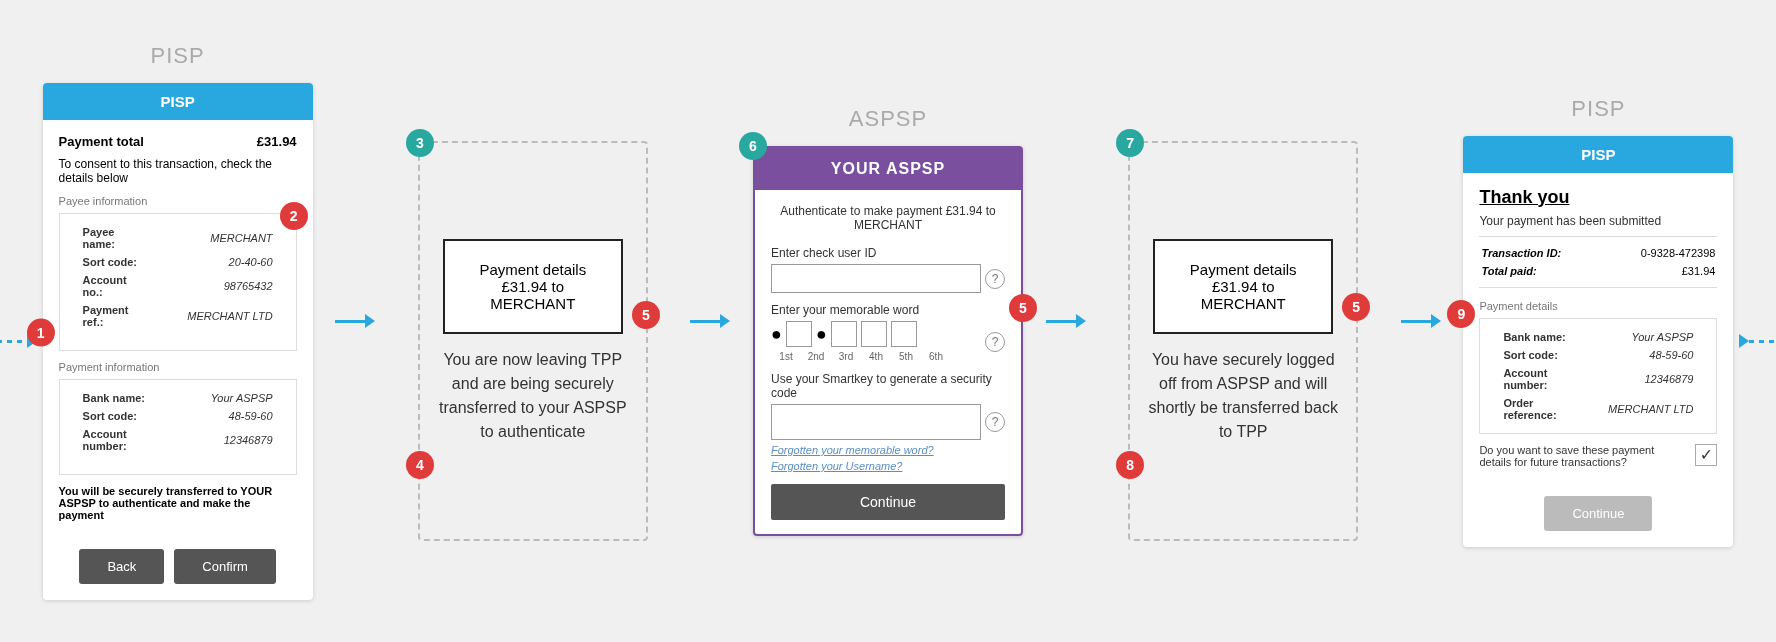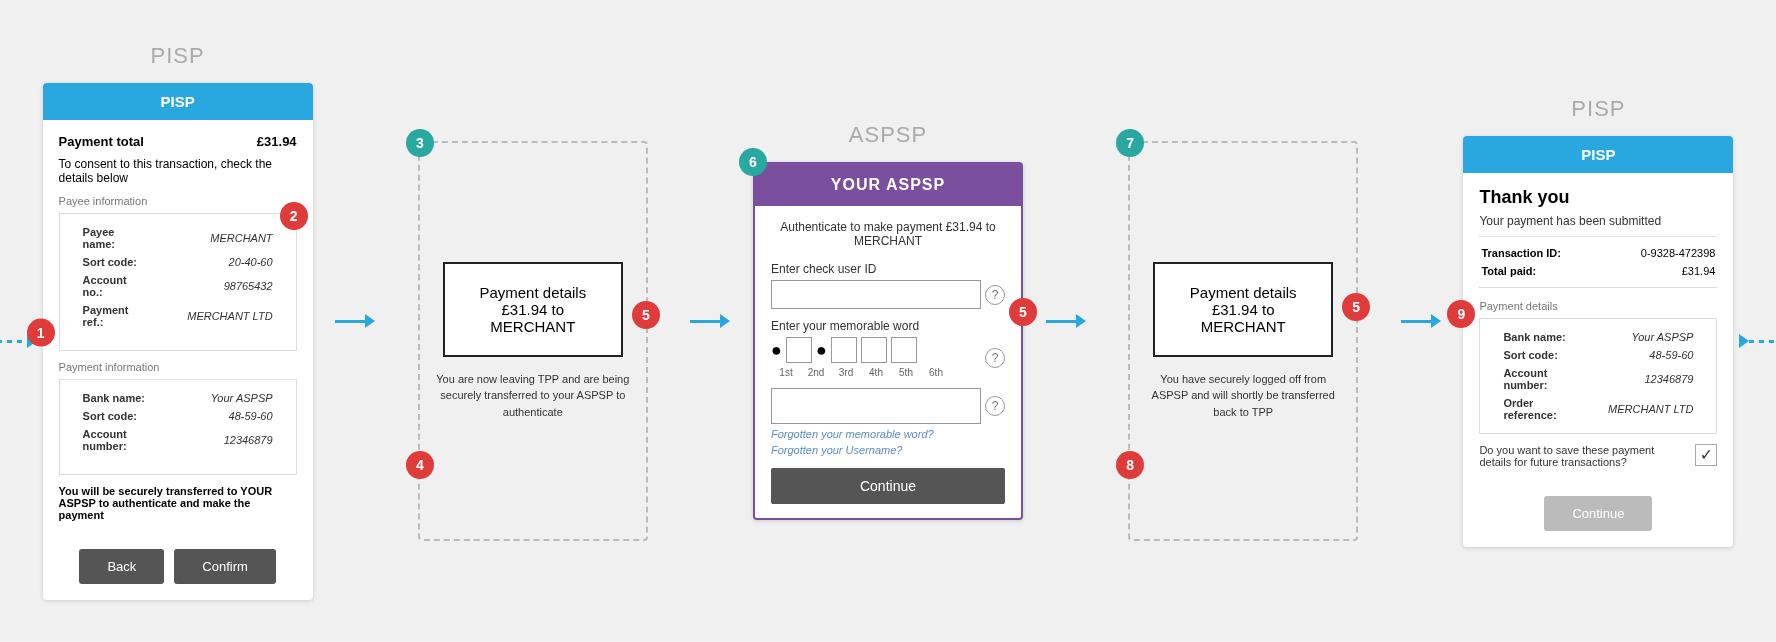--- a/index.html
+++ b/index.html
@@ -126,21 +126,21 @@
     .dashed-inner-card {
       background: white;
       border: 2px solid #222;
       padding: 20px 16px;
       width: 180px;
       text-align: center;
       font-size: 15px;
       margin-bottom: 14px;
     }
     .notice-text {
-      font-size: 11px;
+      font-size: 16px;
       text-align: center;
       color: #333;
       line-height: 1.5;
     }
     
     .aspsp-card {
       background: white;
       border: 2px solid #7a4f9e;
       border-radius: 4px;
       overflow: visible;
@@ -202,21 +202,21 @@
     }
     .memorable-labels {
       display: flex;
       gap: 4px;
       font-size: 10px;
       color: #666;
       margin-top: 4px;
       padding-left: 2px;
     }
     .memorable-label-item { width: 26px; text-align: center; }
-    .forgotten-link { font-size: 11px; color: #5b8ec4; cursor: pointer; margin-top: 4px; font-style: italic; }
+    .forgotten-link { font-size: 11px; color: #5b8ec4; text-decoration: underline; cursor: pointer; margin-top: 4px; font-style: italic; }
     .aspsp-continue-btn {
       background: #555;
       color: white;
       border: none;
       width: 100%;
       padding: 10px;
       font-size: 14px;
       cursor: pointer;
       margin-top: 12px;
       border-radius: 2px;
@@ -234,25 +234,25 @@
     }
     .arrow-head {
       width: 0;
       height: 0;
       border-top: 7px solid transparent;
       border-bottom: 7px solid transparent;
       border-left: 10px solid #29a8e0;
     }
     
     .final-card-body { padding: 14px 16px; }
-    .thankyou-title { font-size: 18px; font-weight: bold; margin-bottom: 6px; }
+    .thankyou-title { font-size: 18px; font-weight: bold; margin-bottom: 6px; text-decoration: underline; }
     .thankyou-sub { font-size: 12px; margin-bottom: 8px; color: #333; }
     .transaction-table { width: 100%; font-size: 11px; border-top: 1px solid #ddd; border-bottom: 1px solid #ddd; padding: 6px 0; margin-bottom: 12px; }
     .transaction-table td { padding: 2px 0; }
-    .transaction-table td:first-child { font-weight: bold; }
+    .transaction-table td:first-child { font-weight: bold; font-style: italic; }
     .transaction-table td:last-child { text-align: right; }
     .payment-details-label { font-size: 11px; color: #777; margin-bottom: 6px; }
     .save-row { display: flex; align-items: flex-start; justify-content: space-between; margin-top: 10px; margin-bottom: 14px; }
     .save-text { font-size: 11px; color: #333; max-width: 180px; }
     .checkbox-checked {
       width: 22px;
       height: 22px;
       border: 1px solid #aaa;
       display: flex;
       align-items: center;
@@ -418,20 +418,21 @@
                 <span class="memorable-label-item">4th</span>
                 <span class="memorable-label-item">5th</span>
                 <span class="memorable-label-item">6th</span>
               </div>
             </div>
             <div class="question-icon">?</div>
           </div>
           <div style="margin-bottom:10px;"></div>
 
           
+          <div class="form-label">Use your Smartkey to generate a security code</div>
           <div class="input-row">
             <input class="form-input" type="text" style="flex: 1 1 0%; margin-bottom: 0px; height: 36px;">
             <div class="question-icon">?</div>
           </div>
 
           <div class="forgotten-link">Forgotten your memorable word?</div>
           <div class="forgotten-link">Forgotten your Username?</div>
 
           <button class="aspsp-continue-btn">Continue</button>
         </div>

